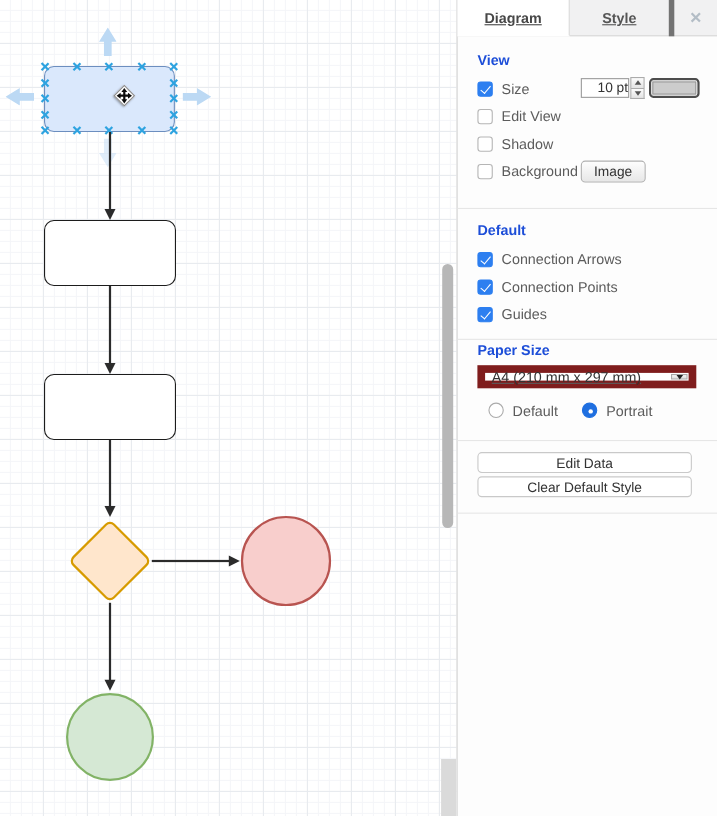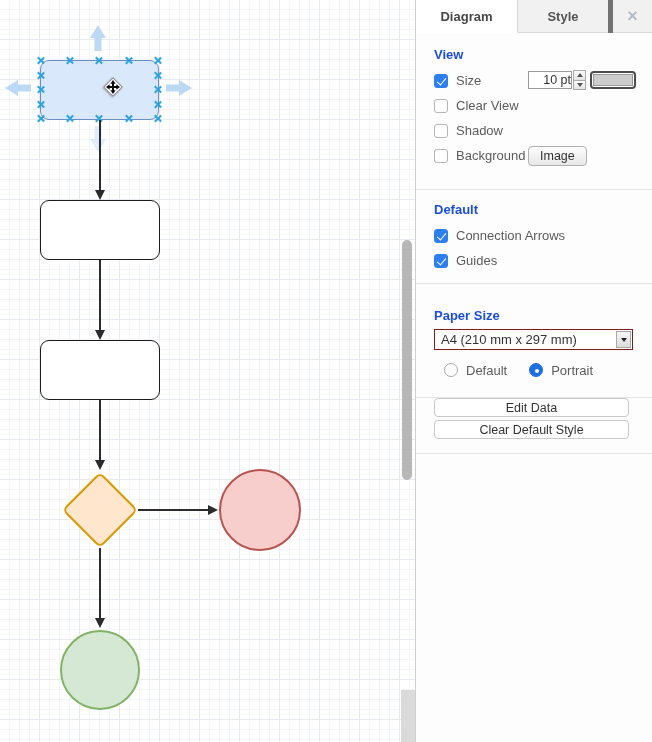--- a/index.html
+++ b/index.html
@@ -65,21 +65,21 @@
   .vthumb { position:absolute; left:402px; top:240px; width:10px; height:240px;
     border-radius:5px; background:#b7b7b7; }
   .scorner { position:absolute; left:401px; top:690px; width:14px; height:52px;
     background:#dadada; }
 
   
   .panel { position:relative; width:237px; height:742px; background:#fdfdfd;
     border-left:1px solid #cfcfcf; font-size:13px; color:#5c5c5c; }
   .tabbar { display:flex; height:33px; background:#f1f1f2; border-bottom:1px solid #d8d8d8; }
   .tab { display:flex; align-items:center; justify-content:center; height:33px;
-    font-weight:700; color:#474747; cursor:default; }
+    font-weight:700; color:#474747; cursor:default;text-decoration:underline; }
   .tab.diagram { width:102px; background:#fff; border-right:1px solid #d8d8d8;
     margin-bottom:-1px; border-bottom:1px solid #fff; }
   .tab.style { width:95px; color:#555; border-right:5px solid #737373; font-weight:600; }
   .tabclose { flex:1; display:flex; align-items:center; justify-content:center;
     color:#b3bdc6; font-size:18px; font-weight:700; }
 
   .heading { font-weight:700; color:#1d4ed8; padding-left:18px; margin:14px 0 6px; }
   .row { position:relative; display:flex; align-items:center; height:25px; padding-left:18px; }
   .row label { margin-left:8px; }
   .divider { height:1px; background:#e6e6e6; }
@@ -106,21 +106,21 @@
     border-radius:4px; background:#fff; padding:1px; display:block; }
   .swatch-inner { display:block; width:100%; height:100%; background:#cccccc;
     border:1px solid #9a9a9a; }
 
   .mini-btn { position:absolute; left:112px; height:20px; padding:0 11px;
     border:1px solid #b0b0b0; border-radius:4px; font-size:12.5px; color:#333;
     background:linear-gradient(#fdfdfd,#e7e7e7);
     font-family:"Liberation Sans","DejaVu Sans",sans-serif; }
 
   .select { position:relative; margin:6px 0 0 18px; width:199px; height:21px;
-    border:1px solid #7f1d1d; background:#fff; display:flex; align-items:center; }
+    border:7px solid #7f1d1d; background:#fff; display:flex; align-items:center;text-decoration:underline; }
   .select-text { padding-left:6px; color:#333; font-size:13px; white-space:nowrap; }
   .select-btn { position:absolute; right:1px; top:1px; bottom:1px; width:15px;
     border:1px solid #a8a8a8; background:linear-gradient(#f7f7f7,#dcdcdc);
     display:flex; align-items:center; justify-content:center; }
   .select-btn i { width:0; height:0; border-left:3.5px solid transparent;
     border-right:3.5px solid transparent; border-top:4.5px solid #222; }
 
   .radios { display:flex; align-items:center; margin:12px 0 0 28px; height:16px; }
   .radio { width:14px; height:14px; border-radius:50%; background:#fff;
     border:1px solid #ababab; position:relative; flex:none; }
@@ -237,21 +237,21 @@
             </span>
         </span>
         <span class="swatch">
           <span class="swatch-inner"></span>
         </span>
       </span>
     </div>
 
     <div class="row">
       <span class="cb"></span>
-      <label>Clear View</label>
+      <label>Edit View</label>
     </div>
 
     <div class="row">
       <span class="cb"></span>
       <label>Shadow</label>
     </div>
 
     <div class="row">
       <span class="cb"></span>
       <label>Background</label>
@@ -261,41 +261,45 @@
     <div class="divider" style="margin-top:21px"></div>
 
     <div class="heading" style="margin-top:12px">Default</div>
 
     <div class="row">
       <span class="cb on"></span>
       <label>Connection Arrows</label>
     </div>
     <div class="row">
       <span class="cb on"></span>
+      <label>Connection Points</label>
+    </div>
+    <div class="row">
+      <span class="cb on"></span>
       <label>Guides</label>
     </div>
 
     <div class="divider" style="margin-top:10px"></div>
 
-    <div class="heading" style="margin-top:24px">Paper Size</div>
+    <div class="heading" style="margin-top:2px">Paper Size</div>
 
     <div class="select">
       <span class="select-text">A4 (210 mm x 297 mm)</span>
       <span class="select-btn">
           <i></i>
         </span>
     </div>
 
     <div class="radios">
       <span class="radio"></span>
       <label>Default</label>
       <span class="radio on"></span>
       <label>Portrait</label>
     </div>
 
     <div class="divider" style="margin-top:19px"></div>
 
-    <button class="panel-btn" style="">Edit Data</button>
+    <button class="panel-btn" style="margin-top:10px">Edit Data</button>
     <button class="panel-btn">Clear Default Style</button>
 
     <div class="divider" style="margin-top:14px"></div>
   </div>
 </div>
 
 </body></html>

